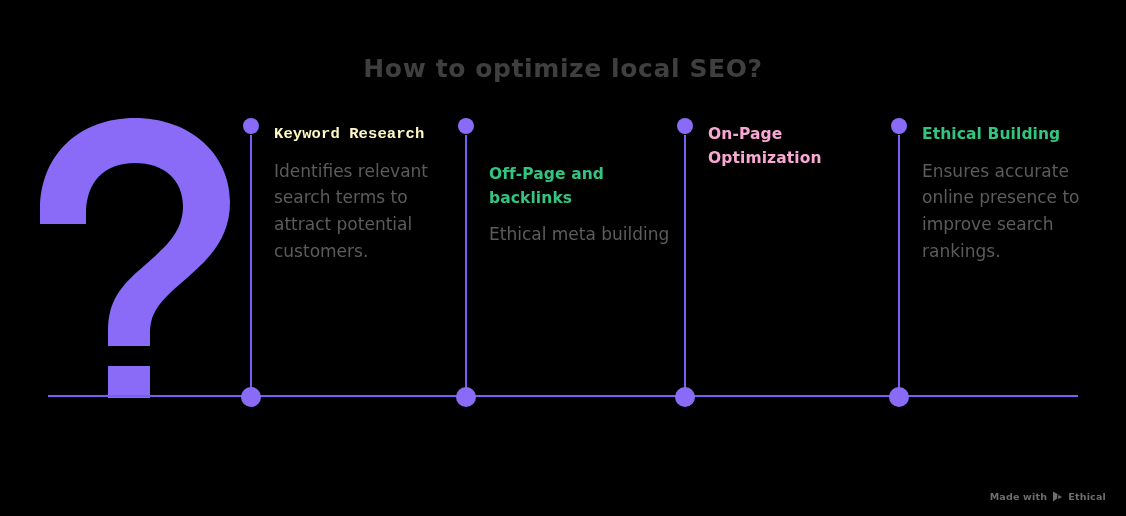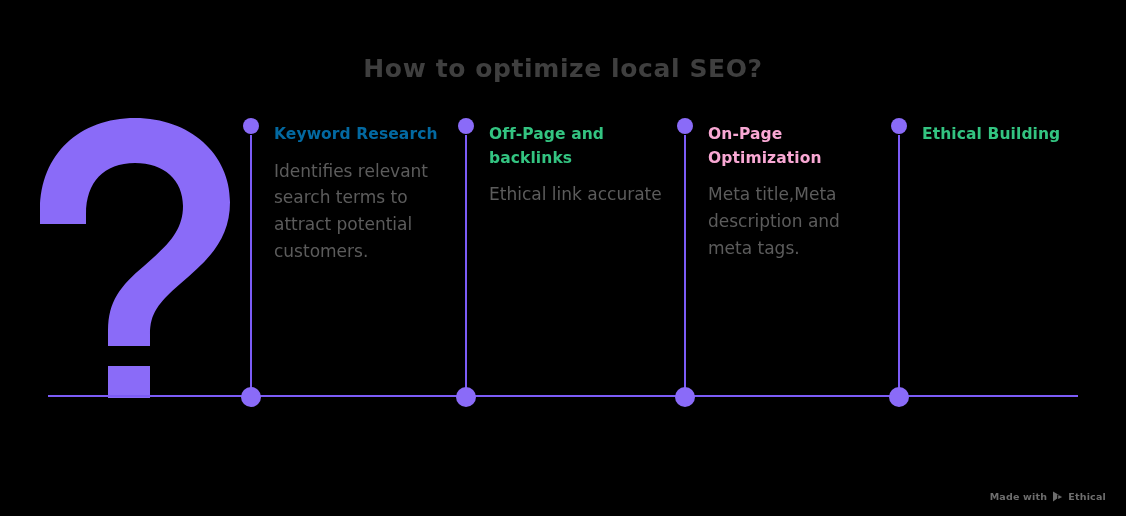--- a/index.html
+++ b/index.html
@@ -85,21 +85,21 @@
     letter-spacing:0.1px;
   }
   .col .body {
     margin-top:11px;
     font-family:"DejaVu Sans", sans-serif;
     font-size:17px;
     font-weight:normal;
     line-height:1.58;
     color:#5c5c5c;
   }
-  .col.wide .content { width:200px; }
+  .col.wide .content { width:200px;margin-top:40px; }
   .col.wide .body { white-space:nowrap; }
 
   
   .watermark {
     position:absolute;
     right:20px; bottom:14px;
     display:flex;
     align-items:flex-end;
     gap:5px;
     font-family:"DejaVu Sans", sans-serif;
@@ -143,51 +143,51 @@
     </svg>
   </div>
 
   <div class="baseline"></div>
 
   <div class="col" style="left:250px;">
     <div class="stem"></div>
     <div class="dot-top"></div>
     <div class="dot-bottom"></div>
     <div class="content">
-      <div class="heading" style="color:#0369a1;">Keyword Research</div>
+      <div class="heading" style="color:#fef9c3;font-family:Liberation Mono, monospace;">Keyword Research</div>
       <div class="body">Identifies relevant search terms to attract potential customers.</div>
     </div>
   </div>
 
   <div class="col wide" style="left:465px;">
     <div class="stem"></div>
     <div class="dot-top"></div>
     <div class="dot-bottom"></div>
     <div class="content">
       <div class="heading" style="color:#33c481;">Off-Page and backlinks</div>
-      <div class="body">Ethical link accurate</div>
+      <div class="body">Ethical meta building</div>
     </div>
   </div>
 
   <div class="col" style="left:684px;">
     <div class="stem"></div>
     <div class="dot-top"></div>
     <div class="dot-bottom"></div>
     <div class="content">
       <div class="heading" style="color:#f9a8d4;">On-Page Optimization</div>
-      <div class="body">Meta title,Meta description and meta tags.</div>
     </div>
   </div>
 
   <div class="col" style="left:898px;">
     <div class="stem"></div>
     <div class="dot-top"></div>
     <div class="dot-bottom"></div>
     <div class="content">
       <div class="heading" style="color:#33c481;">Ethical Building</div>
+      <div class="body">Ensures accurate online presence to improve search rankings.</div>
     </div>
   </div>
 
   <div class="watermark">
     <span>Made with</span>
     <span class="np-logo">
       <svg viewBox="0 0 11 11" xmlns="http://www.w3.org/2000/svg" aria-hidden="true">
         <path d="M1 0.6 L1 10.4 L5.2 7.4 L5.2 3.6 L9.6 5.5 Z" fill="#6e6e6e"></path>
         <path d="M6.2 4.2 L10.2 6.0 L6.2 7.9 Z" fill="#6e6e6e"></path>
       </svg>

